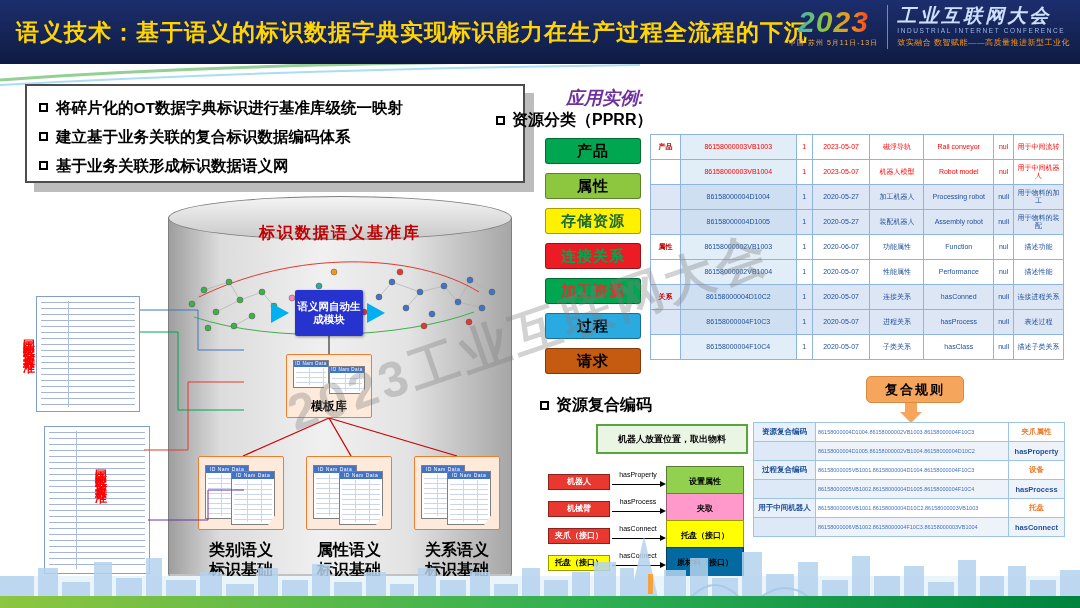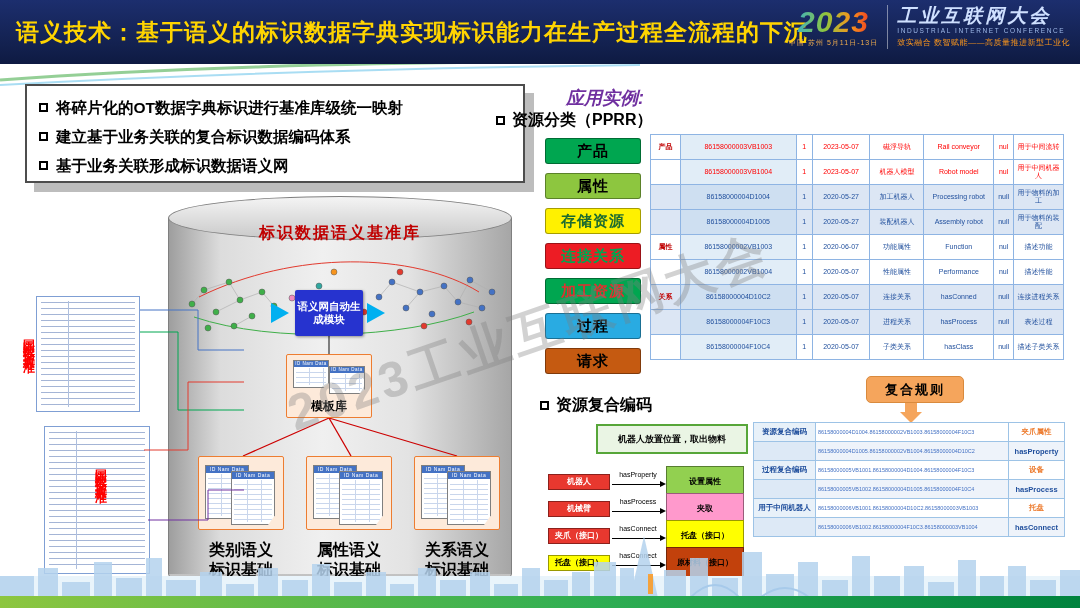--- a/index.html
+++ b/index.html
@@ -299,21 +299,21 @@
             <i class="rel-line"></i>
           </span>
           <span class="rel-to" style="background: rgb(255, 255, 0); color: rgb(0, 0, 0);">托盘（接口）</span>
         </div>
         <div class="rel-row">
           <span class="rel-from" style="background: rgb(255, 255, 0); color: rgb(0, 0, 0);">托盘（接口）</span>
           <span class="rel-mid">
             <i class="rel-label">hasConnect</i>
             <i class="rel-line"></i>
           </span>
-          <span class="rel-to" style="background: #c2410c; color: rgb(0, 0, 0);">原材料（接口）</span>
+          <span class="rel-to" style="background: #0369a1; color: rgb(0, 0, 0);">原材料（接口）</span>
         </div>
     </div>
   </div>
 
   <div class="rule-box">复合规则</div>
   <div class="rule-arrow-stem"></div>
   <div class="rule-arrow-head"></div>
 
   <div class="rule-table">
     <div class="rule-row">

